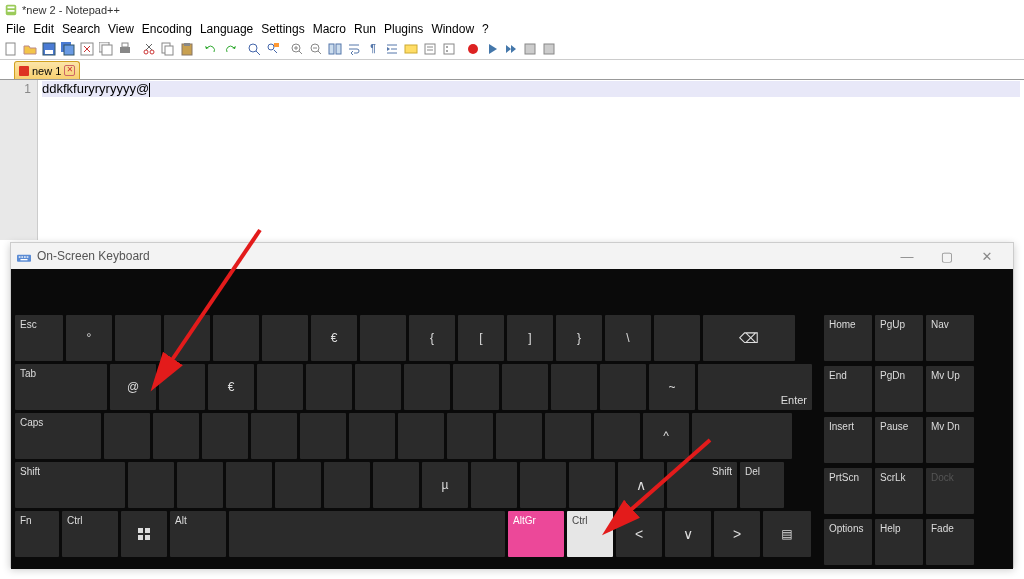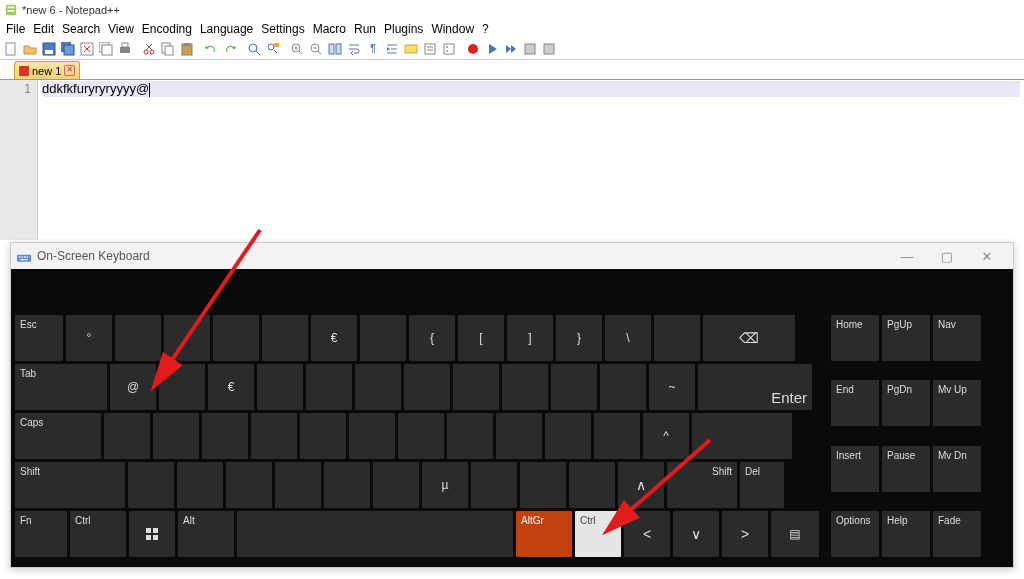--- a/index.html
+++ b/index.html
@@ -31,43 +31,43 @@
 .osk-winbtn { width: 40px; height: 26px; display: inline-flex; align-items: center; justify-content: center; color: #888; font-size: 13px; }
 .osk-kbicon { width: 14px; height: 10px; display: inline-block; }
 
 .osk-body { background: #0a0a0a; padding: 46px 4px 4px 4px; }
 .kb { display: flex; gap: 6px; }
 .main-cluster { display: flex; flex-direction: column; gap: 3px; }
 .nav-cluster { display: flex; flex-direction: column; gap: 5px; margin-left: 6px; justify-content: space-between; }
 .row { display: flex; gap: 3px; }
 .key { background: #2b2b2b; color: #ddd; font-size: 10px; display: flex; align-items: flex-start; justify-content: flex-start; padding: 4px 5px; height: 46px; border-radius: 1px; position: relative; }
 .key.center-label { align-items: center; justify-content: center; font-size: 12px; }
-.key.big { font-size: 15px; }
+.key.big { font-size: 11px; }
 .key.rshift { justify-content: flex-end; }
-.key.altgr { background: #c2410c; color: #fff; }
+.key.altgr { background: #ec4899; color: #fff; }
 .key.ctrl-active { background: #e6e6e6; color: #444; }
 .key.dimmed { color: #555; }
 .nav-cluster .key { width: 48px; }
 .arrow-glyph { font-size: 14px; }
 
 
 .arrow-svg { position: absolute; pointer-events: none; }
 </style>
 </head>
 <body>
 
 <div class="npp-titlebar">
   <span class="npp-icon">
     <svg viewBox="0 0 16 16">
         <rect x="2" y="2" width="12" height="12" fill="#9bcb5a" rx="2"></rect>
         <rect x="4" y="4" width="8" height="2" fill="#fff"></rect>
         <rect x="4" y="8" width="8" height="2" fill="#fff"></rect>
       </svg>
   </span>
-  <span>*new 6 - Notepad++</span>
+  <span>*new 2 - Notepad++</span>
 </div>
 
 <div class="npp-menubar">
   <span>File</span>
   <span>Edit</span>
   <span>Search</span>
   <span>View</span>
   <span>Encoding</span>
   <span>Language</span>
   <span>Settings</span>
@@ -352,21 +352,21 @@
           <div class="key" style="width:46px"></div>
           <div class="key" style="width:46px"></div>
           <div class="key center-label" style="width:46px">
               <span class="arrow-glyph">∧</span>
             </div>
           <div class="key rshift" style="width:70px">Shift</div>
           <div class="key" style="width:44px">Del</div>
         </div>
 
         <div class="row">
-          <div class="key" style="width:52px">Fn</div>
+          <div class="key" style="width:44px">Fn</div>
           <div class="key" style="width:56px">Ctrl</div>
           <div class="key center-label" style="width:46px">
             <svg width="14" height="14">
                 <rect x="1" y="1" width="5" height="5" fill="#ddd"></rect>
                 <rect x="8" y="1" width="5" height="5" fill="#ddd"></rect>
                 <rect x="1" y="8" width="5" height="5" fill="#ddd"></rect>
                 <rect x="8" y="8" width="5" height="5" fill="#ddd"></rect>
               </svg>
           </div>
           <div class="key" style="width:56px">Alt</div>
@@ -396,20 +396,25 @@
           <div class="key">End</div>
           <div class="key">PgDn</div>
           <div class="key">Mv Up</div>
         </div>
         <div class="row">
           <div class="key">Insert</div>
           <div class="key">Pause</div>
           <div class="key">Mv Dn</div>
         </div>
         <div class="row">
+          <div class="key">PrtScn</div>
+          <div class="key">ScrLk</div>
+          <div class="key dimmed">Dock</div>
+        </div>
+        <div class="row">
           <div class="key">Options</div>
           <div class="key">Help</div>
           <div class="key">Fade</div>
         </div>
       </div>
     </div>
   </div>
 </div>
 
 <svg class="arrow-svg" style="left:130px;top:220px;width:140px;height:180px">

